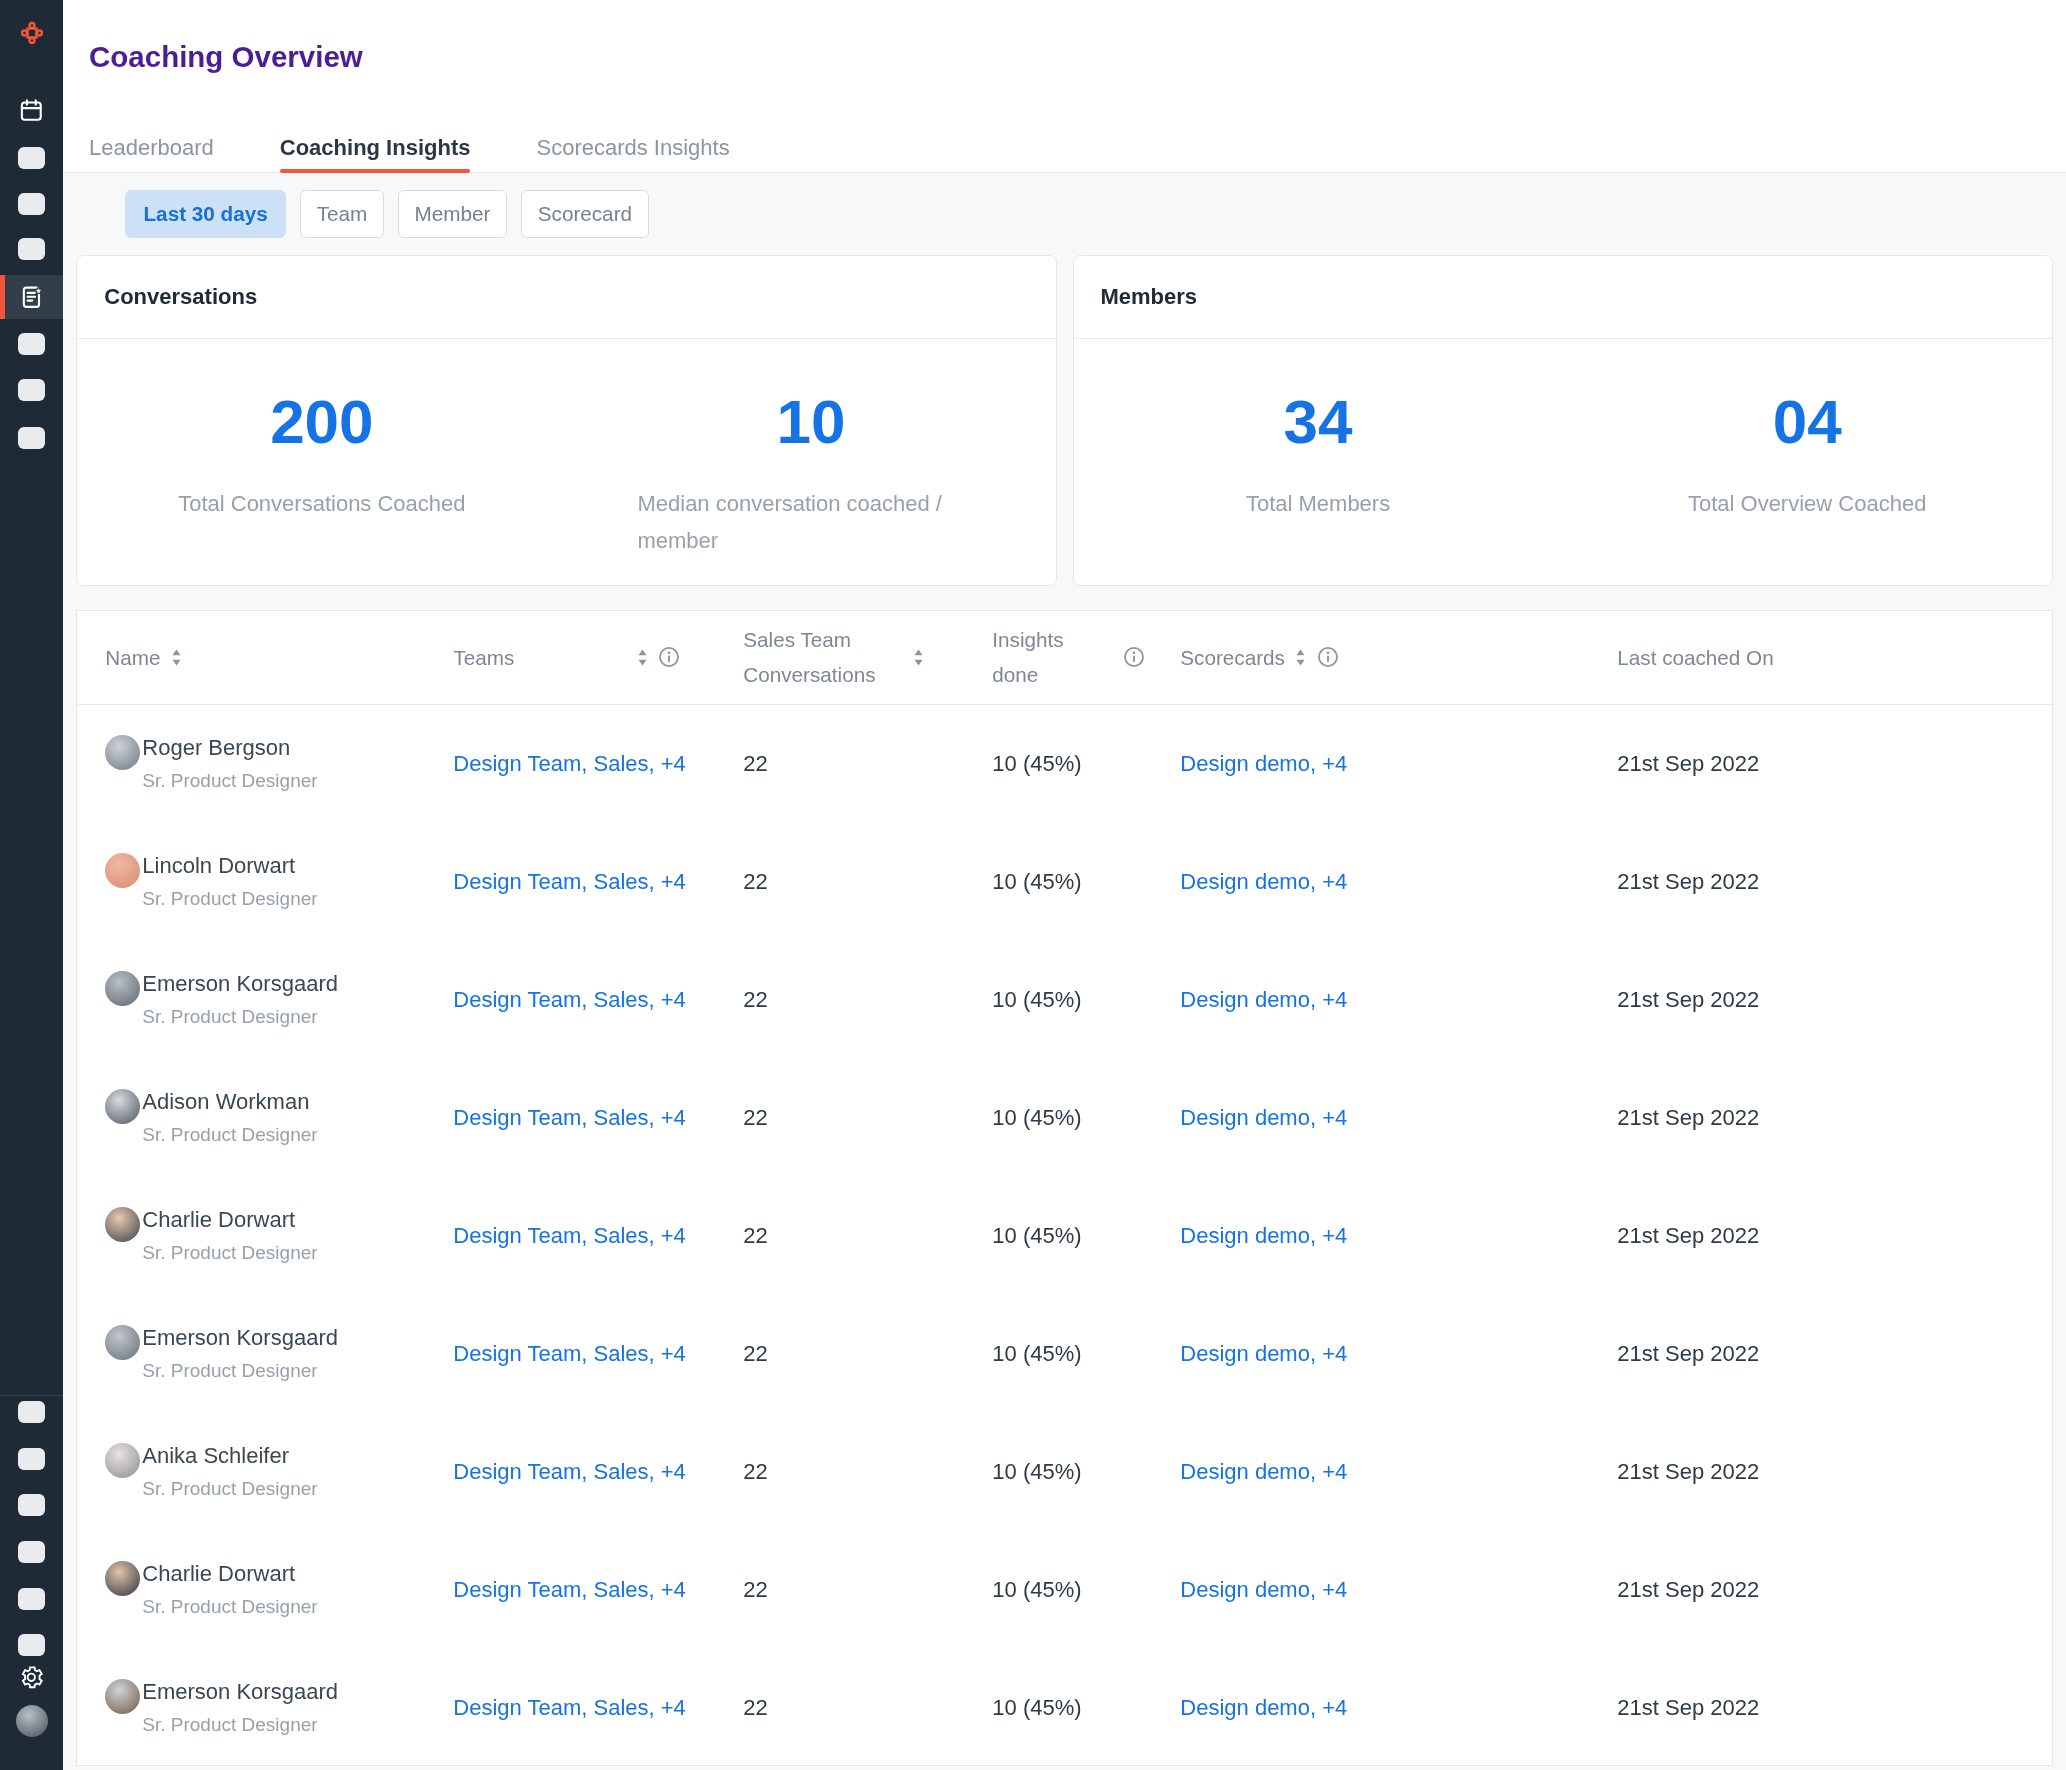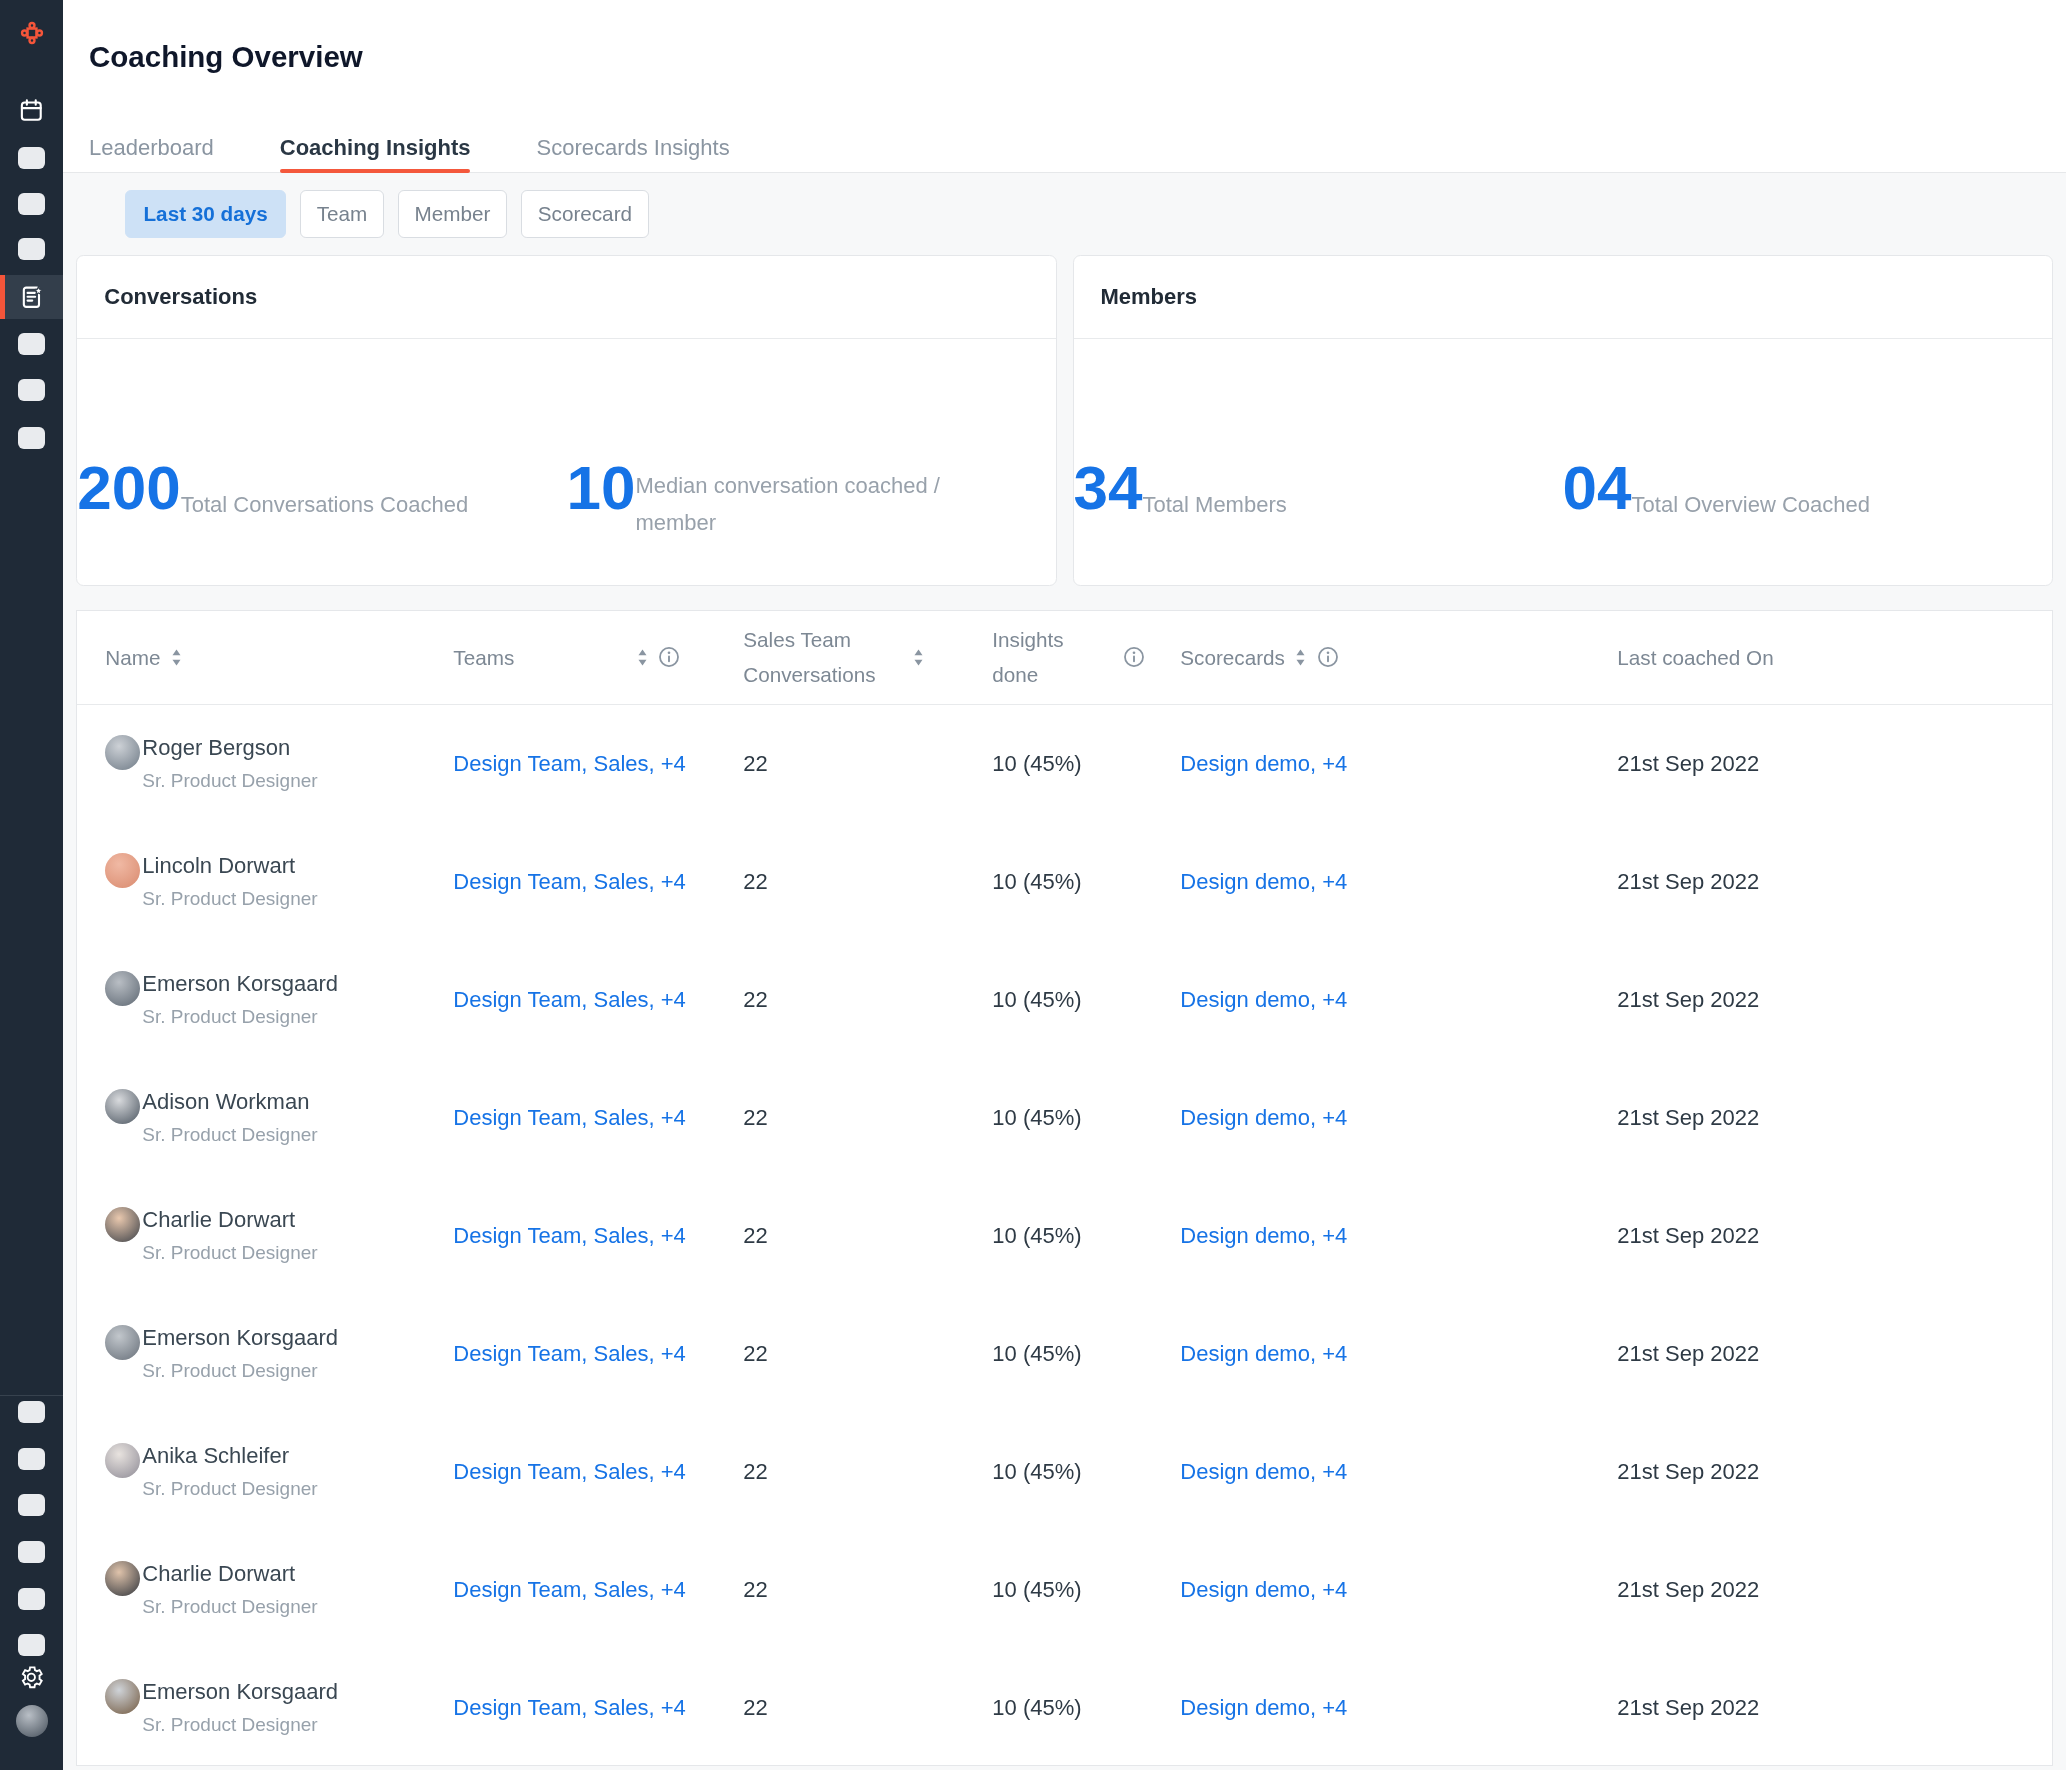--- a/index.html
+++ b/index.html
@@ -13,39 +13,39 @@
   .s-item { display:flex; align-items:center; justify-content:center; width:63px; height:29.5px; }
   .s-sq { width:26.6px; height:22px; border-radius:5.9px; background:#e9ebee; }
   .s-active { width:63px; height:44px; background:#333e4b; position:relative; display:flex; align-items:center; justify-content:center; }
   .s-active::before { content:''; position:absolute; left:0; top:0; bottom:0; width:5.2px; background:#f4553a; }
   .s-divider { width:63px; height:0.7px; background:#37424e; }
   .s-avatar { width:32px; height:32px; border-radius:50%; background:radial-gradient(circle at 40% 32%, #b9bfc6, #454f5a); }
 
   
   .main { flex:1; min-width:0; display:flex; flex-direction:column; }
   .topbar { background:#fff; }
-  .page-title { margin:40px 0 0 26px; font-size:29.5px; font-weight:700; color:#0f172a; }
+  .page-title { margin:40px 0 0 26px; font-size:29.5px; font-weight:700; color:#4c1d95; }
   .tabs { display:flex; gap:66px; margin-top:63px; padding:0 0 13.3px 26px; border-bottom:0.7px solid #e6e8ea; }
   .tab { font-size:22px; line-height:22px; color:#8a95a1; cursor:pointer; position:relative; }
   .tab.active { color:#2a3744; font-weight:700; }
   .tab.active::after { content:''; position:absolute; left:0; right:0; bottom:-14px; height:4.4px; border-radius:2.2px; background:#f4583c; }
 
   .content { flex:1; background:#f7f8f9; padding:17px 13.3px 0 13.3px; }
 
   
   .chips { display:flex; gap:13.3px; margin-left:12.5px;padding-left:36px; }
   .chip { font-size:20.7px; line-height:20.7px; padding:12.5px 16px; border-radius:5.9px; background:#fff; border:0.7px solid #d9dde2; color:#77828e; cursor:pointer; }
   .chip.active { background:#cde1f6; border-color:#cde1f6; color:#1570d8; font-weight:700; padding:12.5px 17.7px; }
 
   
   .cards-row { display:flex; gap:16px; margin-top:17px; }
   .card { flex:1; background:#fff; border:0.7px solid #e5e7ea; border-radius:7.4px; overflow:hidden; }
   .card-head { height:83px; border-bottom:0.7px solid #e8eaec; display:flex; align-items:center; padding-left:27px; font-size:22px; font-weight:700; color:#212b36; }
   .card-body { height:246px; display:flex; }
-  .stat { flex:1; display:flex; flex-direction:row; align-items:center; padding-top:52px; }
+  .stat { flex:1; display:flex; flex-direction:column; align-items:center; padding-top:52px; }
   .stat-value { font-size:62px; line-height:62px; font-weight:700; color:#1673e6; }
   .stat-label { margin-top:32px; font-size:22px; line-height:37px; color:#98a1ab; max-width:347px; }
 
   
   .table-card { margin-top:23.6px; height:1156px; background:#fff; border:0.7px solid #e5e7ea; border-radius:0; overflow:hidden; }
   .thead, .trow { display:grid; grid-template-columns:348px 290px 249px 188px 437px 1fr; padding-left:28px; align-items:center; }
   .thead { height:94px; border-bottom:0.7px solid #e8eaec; color:#7d8894; font-size:20.7px; }
   .th { display:flex; align-items:center; gap:10.3px; }
   .th-label { line-height:35px; }
   .wrap-210 { max-width:159px; }

